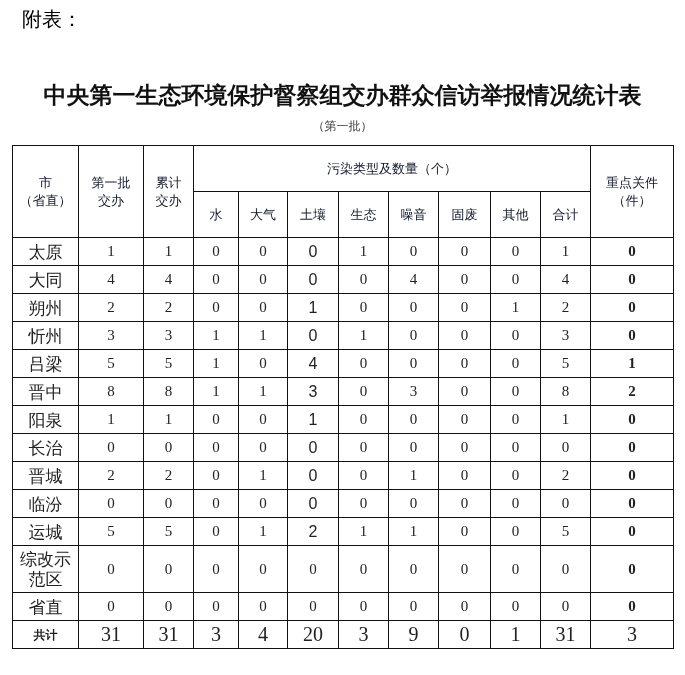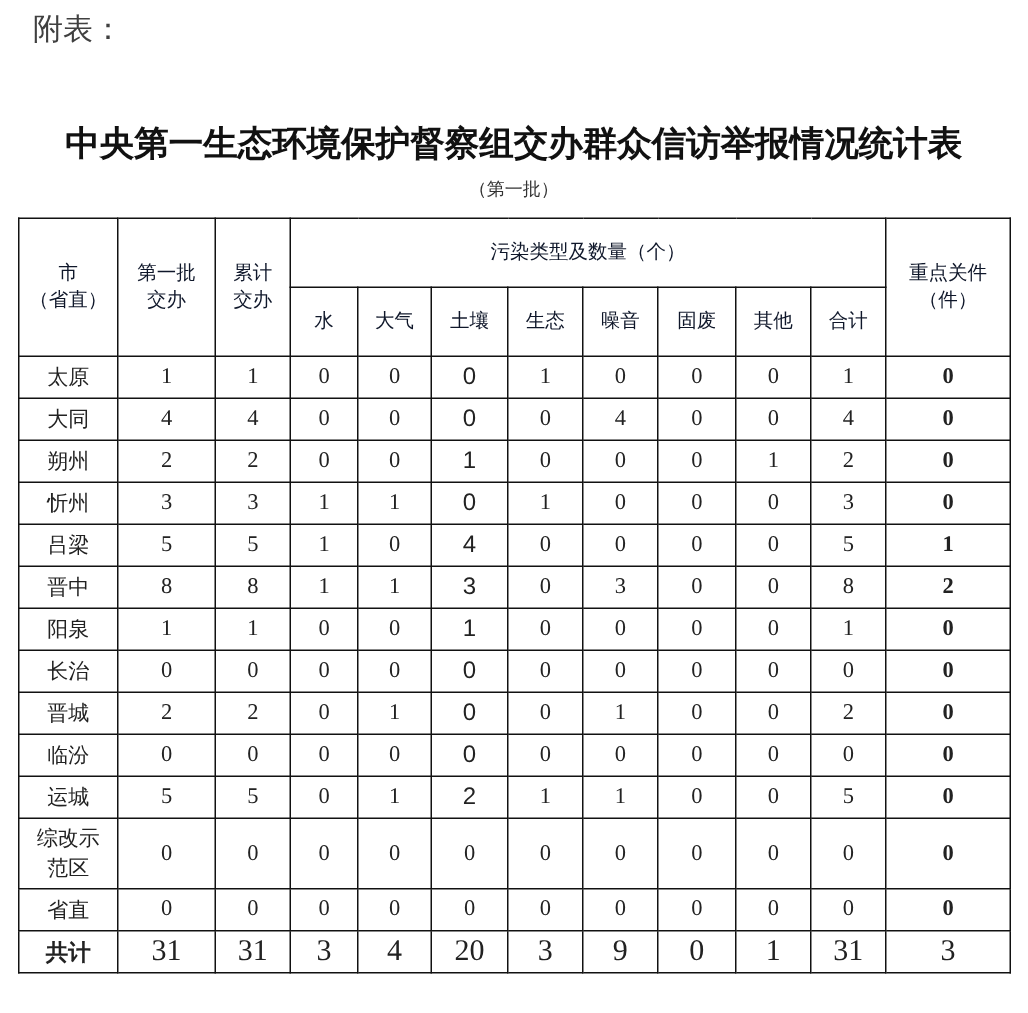--- a/index.html
+++ b/index.html
@@ -1,28 +1,28 @@
 <!DOCTYPE html>
 <html><head>
 <meta charset="utf-8">
 <style>
   html, body { margin: 0; padding: 0; background: #ffffff; }
   body { width: 685px; height: 675px; position: relative; overflow: hidden; color: #111; }
-  .attach { position: absolute; left: 22px; top: 6px; font-family: "DejaVu Sans", sans-serif; font-size: 20px; color: #404040; }
+  .attach { position: absolute; left: 22px; top: 6px; font-family: "DejaVu Sans", sans-serif; font-size: 20px; color: #000000; }
   .title { position: absolute; left: 0; width: 685px; top: 80px; text-align: center; font-family: "DejaVu Serif", serif; font-weight: bold; font-size: 23px; letter-spacing: 0px; color: #111; }
   .subtitle { position: absolute; left: 0; width: 685px; top: 118px; text-align: center; font-family: "DejaVu Sans", sans-serif; font-size: 12px; color: #333; }
   table { position: absolute; left: 12px; top: 145px; border-collapse: collapse; table-layout: fixed; width: 661px; }
   td, th { border: 1.5px solid #111; text-align: center; vertical-align: middle; padding: 0; font-weight: normal; }
   th { font-family: "DejaVu Sans", sans-serif; font-size: 13px; color: #0f172a; line-height: 18px; }
   td { font-family: "Liberation Serif", serif; font-size: 15px; color: #222; height: 27px; }
-  td.city { font-family: "DejaVu Sans", sans-serif; font-size: 14px; color: #222; line-height: 20px; }
+  td.city { font-family: "DejaVu Sans", sans-serif; font-size: 17px; color: #222; line-height: 20px; }
   td.soil { font-family: "Liberation Sans", sans-serif; font-size: 16px; }
   td.key { font-weight: bold; }
   tr.total td { font-weight: normal; font-size: 20px; }
-  tr.total td.city { font-weight: bold; font-size: 15px; }
+  tr.total td.city { font-weight: bold; font-size: 12px; }
   tr.tall td { height: 46px; }
   .hdr-top { height: 46px; }
   .hdr-bot { height: 46px; }
 </style>
 </head>
 <body>
 
 <div class="attach">附表：</div>
 <div class="title">中央第一生态环境保护督察组交办群众信访举报情况统计表</div>
 <div class="subtitle">（第一批）</div>

